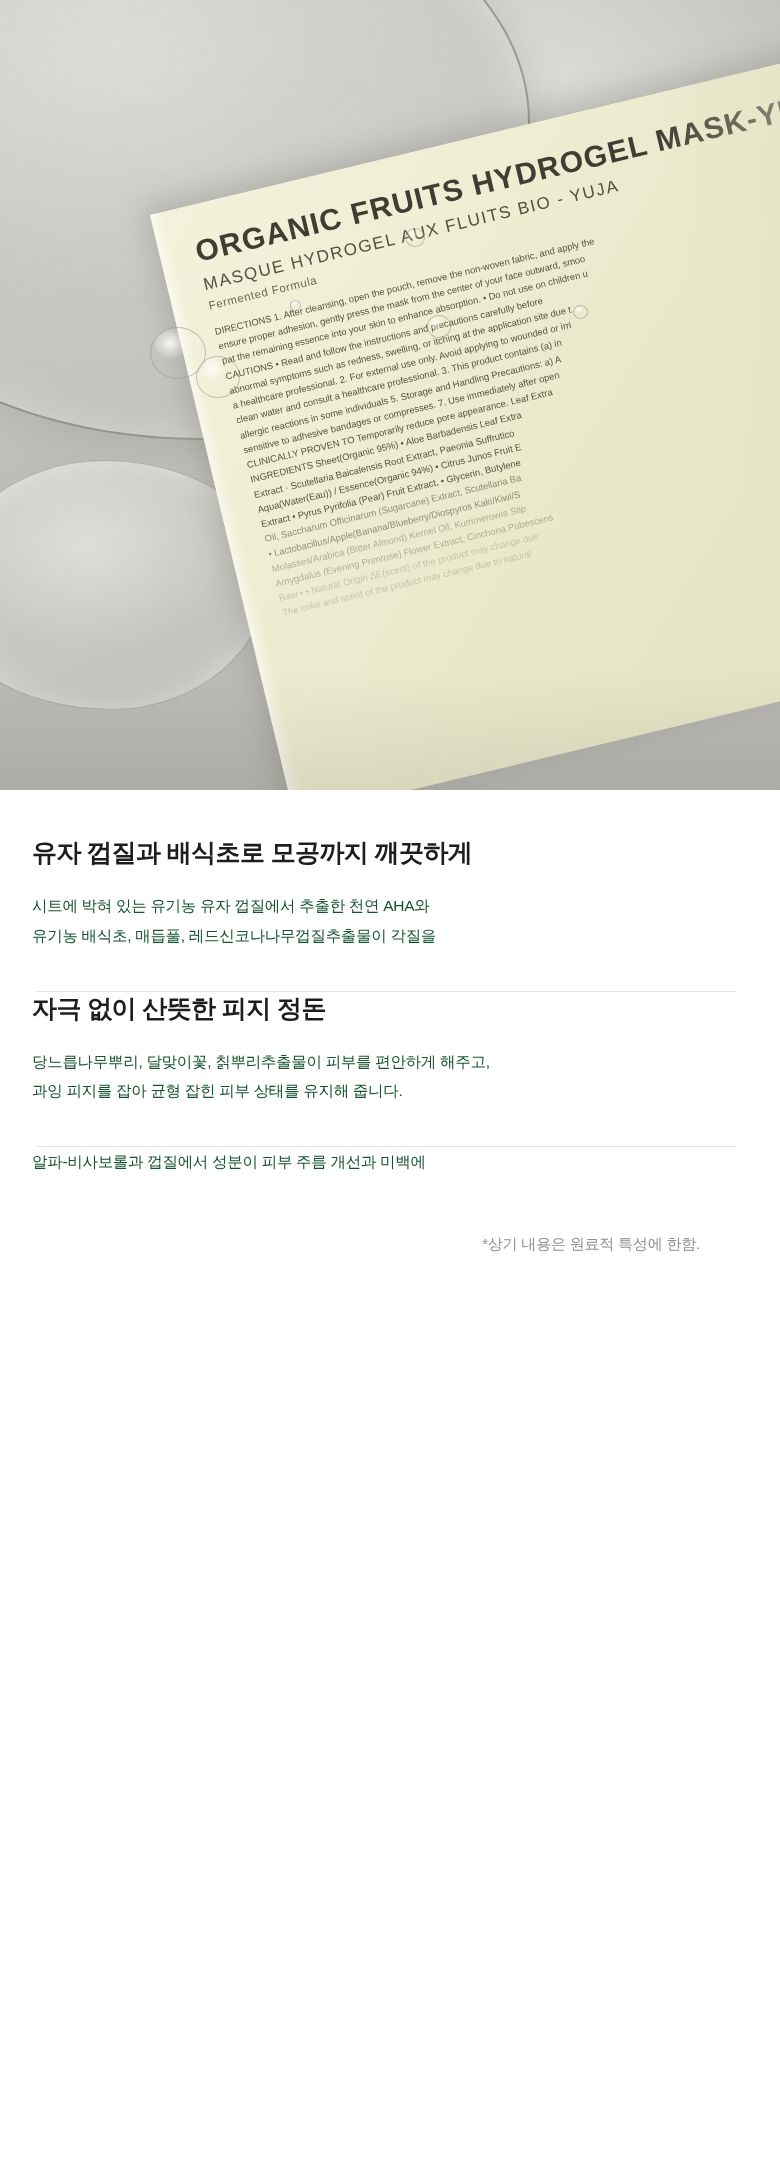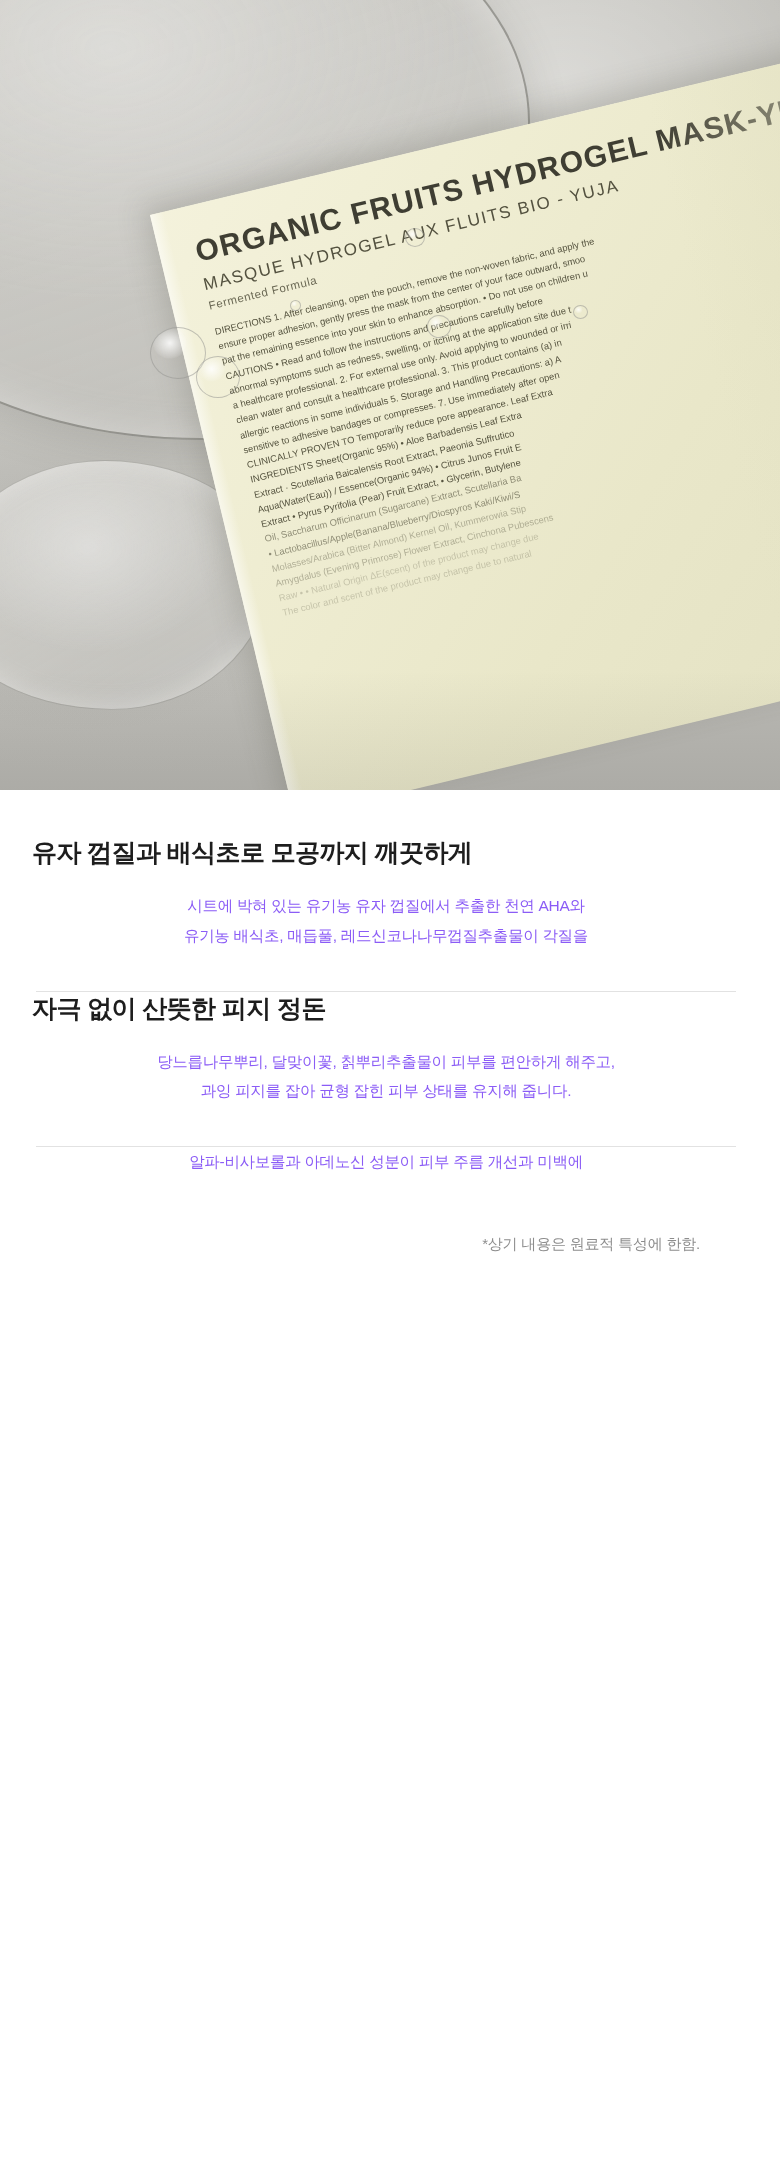--- a/index.html
+++ b/index.html
@@ -169,23 +169,22 @@
   .sec-title {
     font-size: 25px;
     font-weight: 700;
     color: #1d1d1d;
     letter-spacing: -0.6px;
     margin-bottom: 22px;
   }
   .sec-body {
     font-size: 15.5px;
     line-height: 1.92;
-    color: #8b5cf6;
+    color: #14532d;
     letter-spacing: -0.3px;
-    text-align: center;
   }
   .sec-body .ln { display: block; }
   .footnote {
     text-align: right;
     font-size: 15px;
     color: #8d8d8d;
     padding: 18px 40px 70px 0;
     letter-spacing: -0.2px;
   }
 </style>
@@ -258,19 +257,19 @@
       <div class="sec-body">
         <span class="ln">당느릅나무뿌리, 달맞이꽃, 칡뿌리추출물이 피부를 편안하게 해주고,</span>
         <span class="ln">과잉 피지를 잡아 균형 잡힌 피부 상태를 유지해 줍니다.</span>
       </div>
     </div>
 
     <div class="divider"></div>
 
     <div class="section">
       <div class="sec-body">
-        <span class="ln">알파-비사보롤과 아데노신 성분이 피부 주름 개선과 미백에</span>
+        <span class="ln">알파-비사보롤과 껍질에서 성분이 피부 주름 개선과 미백에</span>
       </div>
     </div>
 
     <div class="footnote">*상기 내용은 원료적 특성에 한함.</div>
   </div>
 </div>
 
 </body></html>

